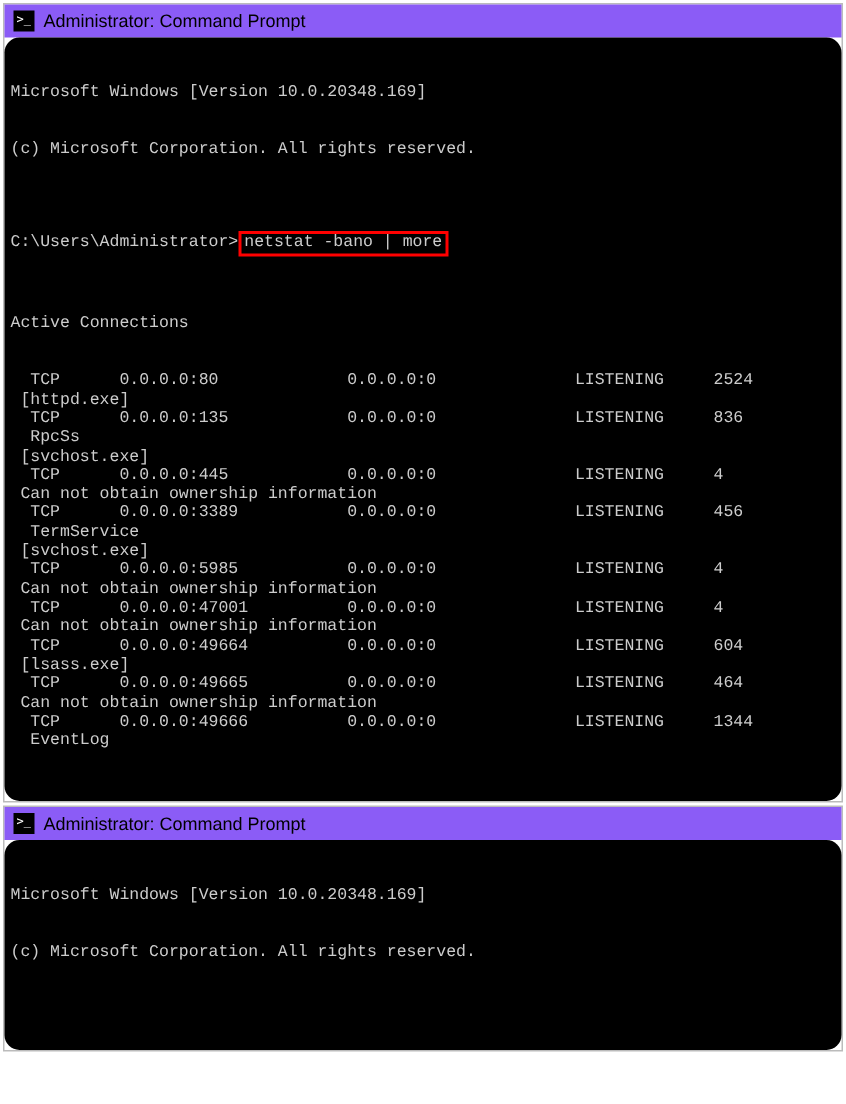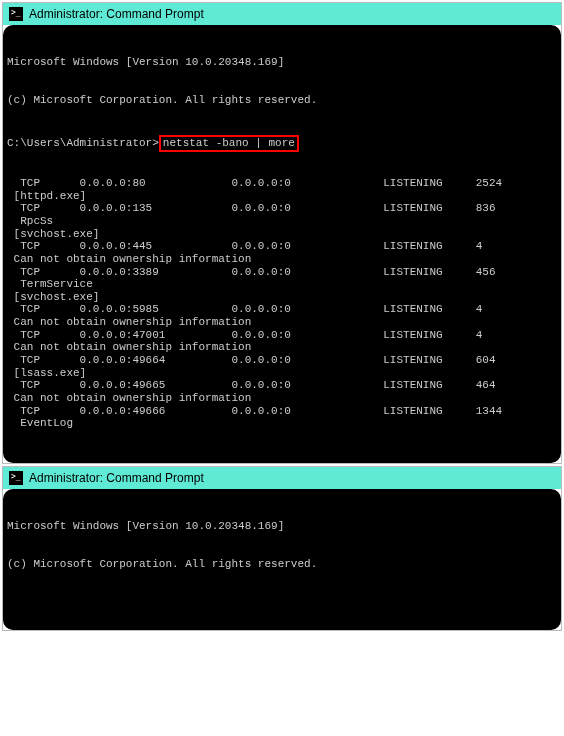--- a/index.html
+++ b/index.html
@@ -9,21 +9,21 @@
       background: #fff;
       font-family: Consolas, 'Courier New', monospace;
       font-size: 11px;
       color: #ccc;
     }
     .window {
       margin: 2px;
       border: 1px solid #bbb;
     }
     .titlebar {
-      background: #5eead4;
+      background: #8b5cf6;
       color: #000;
       display: flex;
       align-items: center;
       padding: 2px 6px;
       height: 22px;
       font-family: 'Segoe UI', Tahoma, sans-serif;
       font-size: 12px;
       text-align: center;
     }
     .titlebar .icon {
@@ -51,35 +51,36 @@
       line-height: 1.15;
       overflow: hidden;
       border-radius: 10px;
     }
     .highlight {
       border: 2px solid #f00;
       padding: 0 2px;
       display: inline-block;
     }
     .row { white-space: pre; }
-    .mt { margin-top: 3px; }
+    .mt { margin-top: 22px; }
     .mtb { margin-top: 14px; }
   </style>
 </head>
 <body>
 
 <div class="window">
   <div class="titlebar">
     <span class="icon"></span>
     <span>Administrator: Command Prompt</span>
   </div>
   <div class="terminal">
     <div class="row">Microsoft Windows [Version 10.0.20348.169]</div>
     <div class="row">(c) Microsoft Corporation. All rights reserved.</div>
     <div class="row mt"><span>C:\Users\Administrator&gt;</span><span class="highlight">netstat -bano | more</span></div>
+    <div class="row mtb">Active Connections</div>
     <div id="rows1"><div class="row">  TCP      0.0.0.0:80             0.0.0.0:0              LISTENING     2524</div><div class="row"> [httpd.exe]</div><div class="row">  TCP      0.0.0.0:135            0.0.0.0:0              LISTENING     836</div><div class="row">  RpcSs</div><div class="row"> [svchost.exe]</div><div class="row">  TCP      0.0.0.0:445            0.0.0.0:0              LISTENING     4</div><div class="row"> Can not obtain ownership information</div><div class="row">  TCP      0.0.0.0:3389           0.0.0.0:0              LISTENING     456</div><div class="row">  TermService</div><div class="row"> [svchost.exe]</div><div class="row">  TCP      0.0.0.0:5985           0.0.0.0:0              LISTENING     4</div><div class="row"> Can not obtain ownership information</div><div class="row">  TCP      0.0.0.0:47001          0.0.0.0:0              LISTENING     4</div><div class="row"> Can not obtain ownership information</div><div class="row">  TCP      0.0.0.0:49664          0.0.0.0:0              LISTENING     604</div><div class="row"> [lsass.exe]</div><div class="row">  TCP      0.0.0.0:49665          0.0.0.0:0              LISTENING     464</div><div class="row"> Can not obtain ownership information</div><div class="row">  TCP      0.0.0.0:49666          0.0.0.0:0              LISTENING     1344</div><div class="row">  EventLog</div></div>
   </div>
 </div>
 
 <div class="window">
   <div class="titlebar">
     <span class="icon"></span>
     <span>Administrator: Command Prompt</span>
   </div>
   <div class="terminal">

